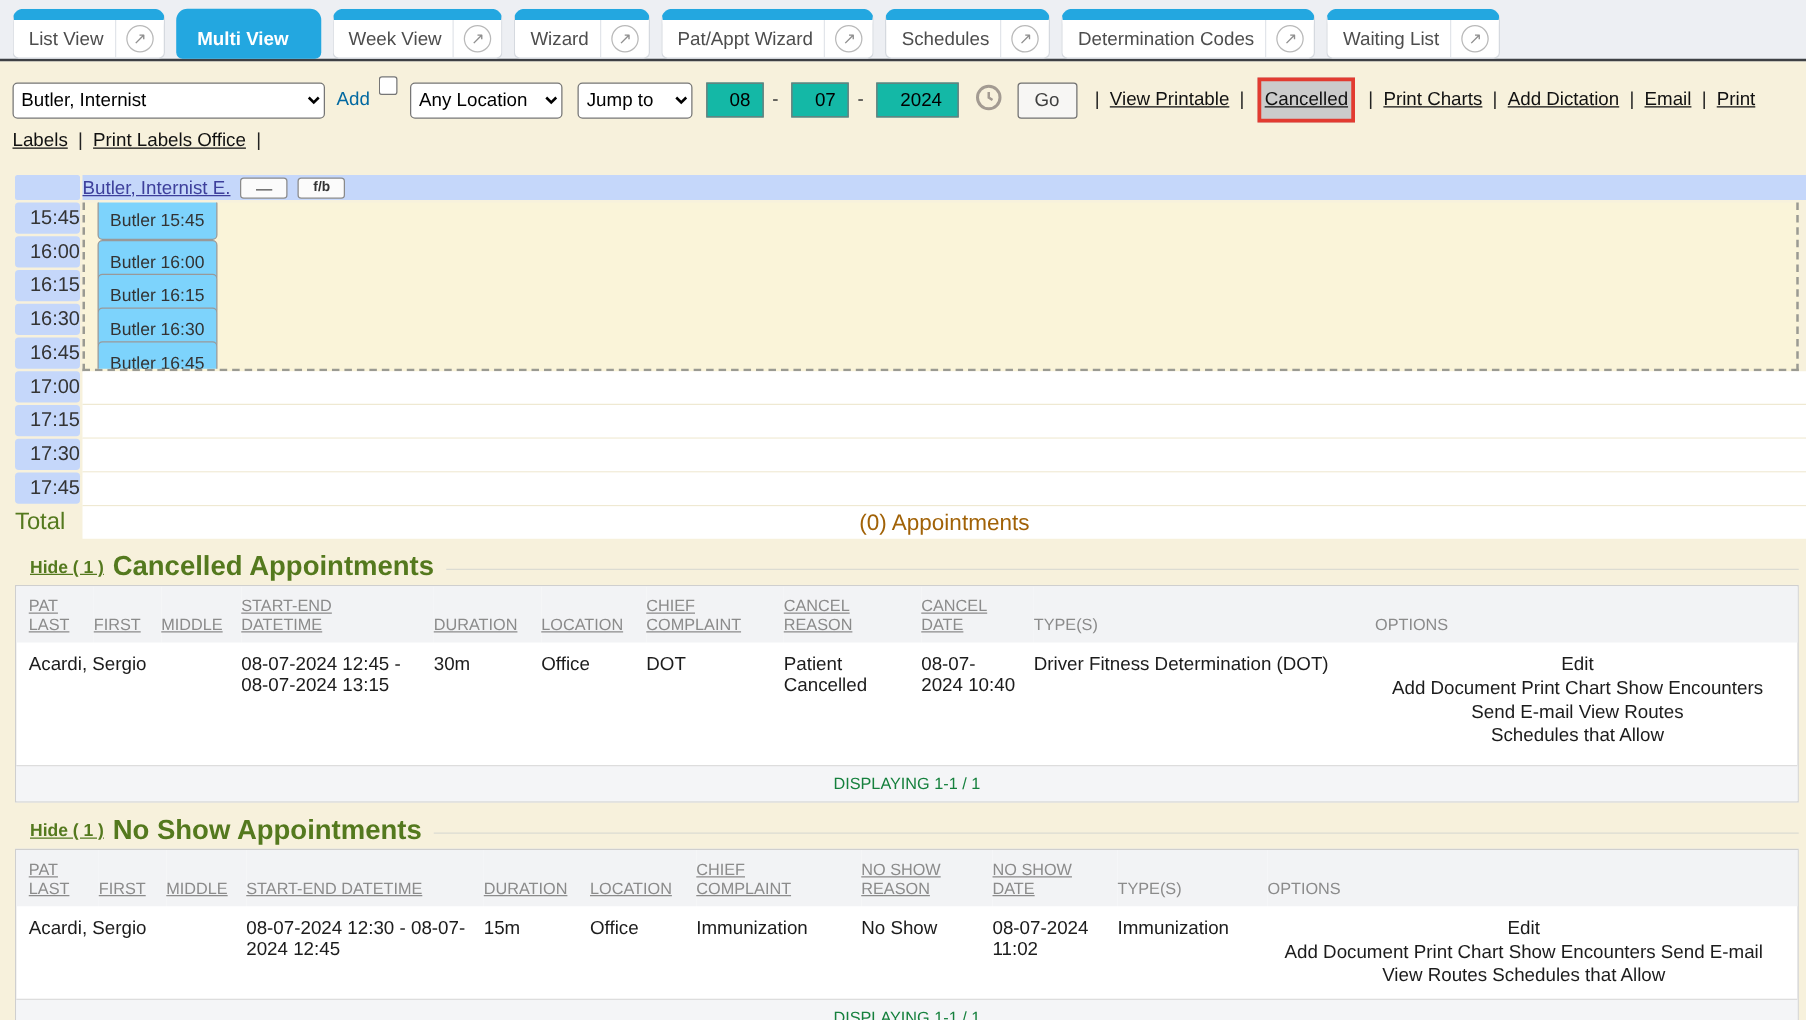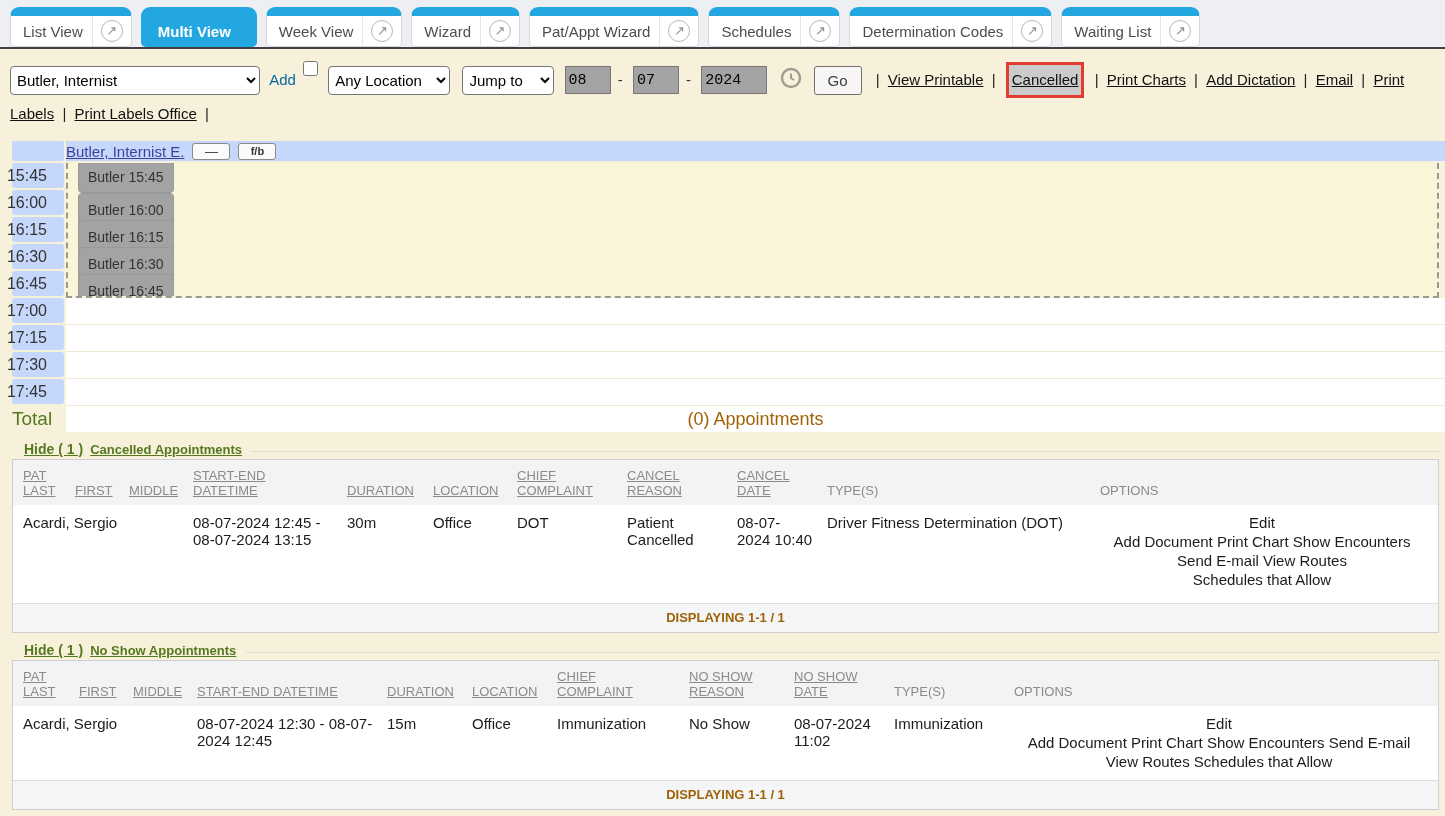--- a/index.html
+++ b/index.html
@@ -58,23 +58,23 @@
     height:29px; border:1px solid #767676; border-radius:4px;
     background:#fff; font-size:15px; font-family:"Liberation Sans",sans-serif;
     padding:0 2px;
   }
   .sel-provider { width:250px; }
   .sel-location { width:122px; margin-left:6px; }
   .sel-jump { width:92px; margin-left:8px; }
   .lbl-add { margin-left:5px; color:#0369a1; }
   .chk-add { width:15px; height:15px; vertical-align:8px; margin-left:3px; }
   .date-in {
-    height:28px; border:1px solid #767676; background:#a3a3a3;
-    font-size:15px; font-family:Liberation Mono, monospace;
-    padding-left:3px; margin-left:6px;
+    height:28px; border:1px solid #767676; background:#14b8a6;
+    font-size:15px; font-family:Liberation Sans, sans-serif;
+    padding-left:18px; margin-left:6px;
   }
   .date-in.w2 { width:46px; }
   .date-in.w4 { width:66px; }
   .date-dash { margin-left:3px; color:#333; }
   .clock-btn { display:inline-block; width:24px; height:24px; margin:0 6px 0 8px; cursor:pointer; vertical-align:-6px; }
   .go-btn {
     height:29px; padding:0 13px; margin-right:6px;
     border:1px solid #707070; border-radius:3px;
     background:#f7f6f4; font-size:15px; font-family:"Liberation Sans",sans-serif;
     cursor:pointer; color:#404040;
@@ -90,21 +90,21 @@
   }
   .hl-cancelled .tlink { white-space:nowrap; }
   
   .grid { display:flex; gap:2px; margin:6px 0 0 12px; }
   .gcol-times { width:52px; flex:none; }
   .gcol-main { flex:1; min-width:0; }
   .t-head { height:20px; background:#c5d7fa; border-radius:2px; margin-bottom:2px; }
   .t-cell {
     height:25px; margin-bottom:2px; background:#c5d7fa; border-radius:3px;
     display:flex; align-items:center; justify-content:flex-end;
-    padding-right:17px; color:#343434; font-size:16px;
+    padding-right:0; color:#343434; font-size:16px;
   }
   .t-total { height:26px; display:flex; align-items:center; color:#54791e; font-size:19px; }
   .m-head {
     height:20px; margin-bottom:2px; background:#c5d7fa;
     display:flex; align-items:center; justify-content:flex-start; gap:8px;
   }
   .prov-link { color:#3d3f9b; text-decoration:underline; cursor:pointer; font-size:15px; }
   .mini-btn, .fb-btn {
     height:17px; border:1px solid #8a8a8a; border-radius:3px;
     background:#fbfbfb; font-family:"Liberation Sans",sans-serif;
@@ -119,37 +119,37 @@
     border-left:2px dashed #9a9a92;
     border-right:2px dashed #9a9a92;
     border-bottom:2px dashed #9a9a92;
     padding-left:10px;
     overflow:hidden;
   }
   .slot-row { height:27px; }
   .slot-btn {
     height:33px; margin-top:3px; padding:0 9px;
     border:1px solid #999; border-radius:4px;
-    background:#a3a3a3; color:#333; font-size:14px;
+    background:#7dd3fc; color:#333; font-size:14px;
     font-family:"Liberation Sans",sans-serif; cursor:pointer;
   }
   .slot-row:first-child .slot-btn { margin-top:-3px; }
   .w-row { height:27px; background:#fff; border-bottom:1px solid #efe9d2; }
   .m-total {
     height:26px; background:#fff;
     display:flex; align-items:center; justify-content:center;
     color:#a16207; font-size:18px;
   }
   
   .sec-head {
     display:flex; align-items:center;
     margin:9px 6px 1px 12px; padding-left:12px;
   }
   .hide-link { color:#54791e; font-weight:bold; font-size:14px; text-decoration:underline; cursor:pointer; margin-right:7px; }
-  .sec-title { color:#54791e; font-weight:bold; font-size:13px;text-decoration:underline; }
+  .sec-title { color:#54791e; font-weight:bold; font-size:22px; }
   .sec-rule { flex:1; height:1px; background:#dcdcd2; margin-left:10px; margin-top:4px; }
   .sec-box {
     margin:2px 6px 0 12px;
     background:#fff;
     border:1px solid #cfcfcf;
   }
   table { width:100%; border-collapse:collapse; table-layout:fixed; }
   thead tr { background:#f2f3f5; }
   th {
     text-align:left; vertical-align:bottom;
@@ -160,23 +160,22 @@
   td { vertical-align:top; padding:9px 14px 6px 0; font-size:15px; color:#1c1c1c; }
   th:first-child, td:first-child { padding-left:10px; }
   td { white-space:normal; }
   td.nowrapcell { white-space:nowrap; overflow:visible; }
   .opt-line { margin-bottom:2px;text-align:center; }
   .opt-link { cursor:pointer; color:#1c1c1c; display:inline-block; }
   .displaying {
     border-top:1px solid #dddddd;
     background:#f4f5f7;
     text-align:center;
-    font-size:13px; color:#a16207;
+    font-size:13px; color:#15803d;
     padding:6px 0 7px;
-    font-weight:bold;
   }
   
   .ctab .c0{width:62px}.ctab .c1{width:54px}.ctab .c2{width:64px}
   .ctab .c3{width:154px; padding-right:39px}
   .ctab .c4{width:86px}.ctab .c5{width:84px}.ctab .c6{width:110px}
   .ctab .c7{width:110px}.ctab .c8{width:90px; padding-right:34px}
   .ctab .c9{width:273px}
   .ctab td { height:98px; }
   
   .ntab .c0{width:66px}.ntab .c1{width:54px}.ntab .c2{width:64px}

